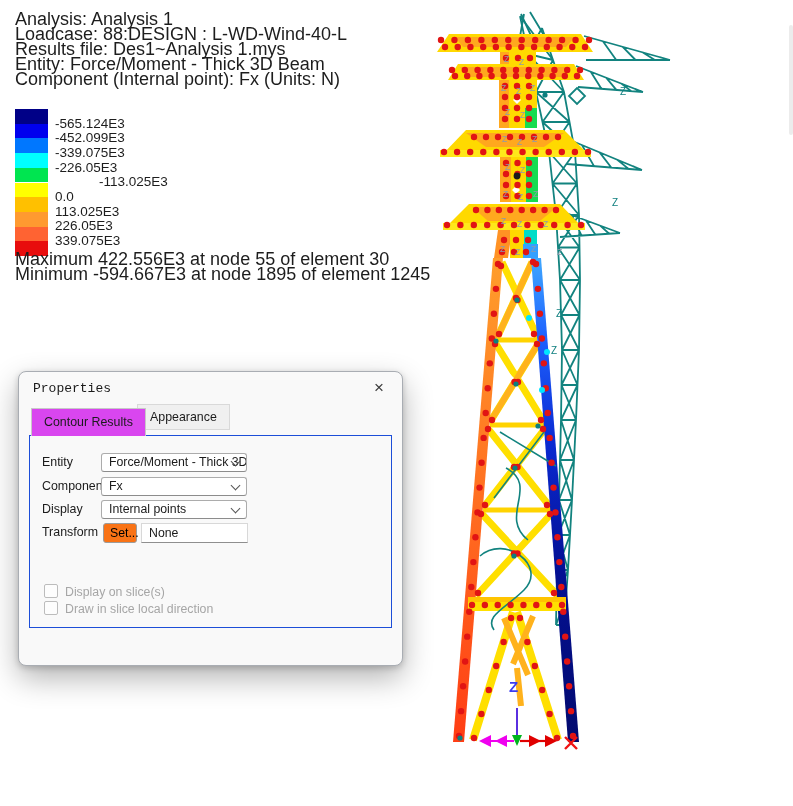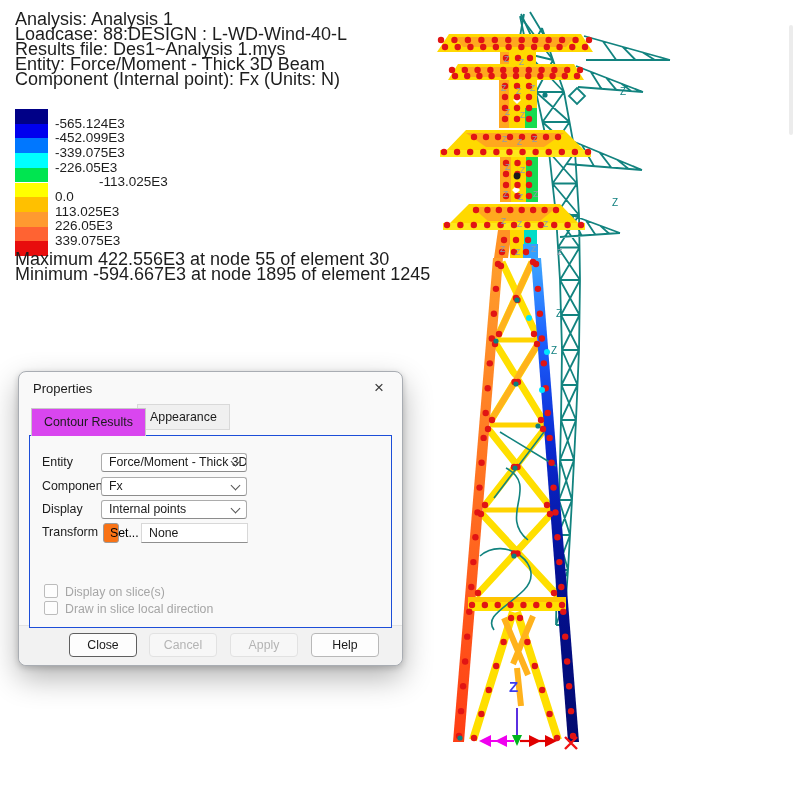--- a/index.html
+++ b/index.html
@@ -13,37 +13,37 @@
   .legend .lv{position:absolute;left:40px;font-size:13.5px;line-height:14px;color:#1d1d1d;white-space:nowrap;}
   .stats{position:absolute;left:15px;top:252px;font-size:18px;line-height:15px;color:#1d1d1d;white-space:nowrap;}
   
   #viewport{position:absolute;left:0;top:0;width:793px;height:806px;}
   .edge-strip{position:absolute;right:0;top:25px;width:4px;height:110px;background:#ececec;border-radius:2px;}
   
   .dialog{position:absolute;left:18px;top:371px;width:383px;height:293px;background:#f9f9f9;
           border:1px solid #a9adb3;border-radius:8px;color:#1b1b1b;font-size:12.5px;
           box-shadow:0 12px 30px rgba(0,0,0,.30),0 2px 6px rgba(0,0,0,.18);}
   .titlebar{position:absolute;left:0;top:0;width:100%;height:32px;border-radius:8px 8px 0 0;}
-  .dlg-title{position:absolute;left:14px;top:9px;font-size:13px;}
+  .dlg-title{position:absolute;left:14px;top:9px;font-size:13px;font-family:Liberation Mono, monospace;}
   .dlg-close{position:absolute;right:12px;top:5px;width:22px;height:22px;text-align:center;
              font-size:17px;line-height:22px;color:#3c3c3c;cursor:pointer;}
   .tab{position:absolute;background:#f0f0f0;border:1px solid #d9d9d9;font-size:12.4px;
        padding:0 12px;white-space:nowrap;}
   .tab.active{top:36px;left:12px;height:27px;line-height:27px;background:#d946ef;
               border-color:#c8c8c8;border-bottom:none;z-index:3;}
   .tab.idle{top:32px;left:118px;height:24px;line-height:24px;z-index:2;}
   .page{position:absolute;left:10px;right:10px;top:63px;height:191px;background:#f9f9f9;
         border:1px solid #1d4ed8;z-index:1;}
   .flabel{position:absolute;left:12px;font-size:12.4px;color:#1b1b1b;}
   .combo{position:absolute;left:71px;width:146px;height:19px;background:#fff;border:1px solid #acacac;
          border-bottom-color:#8c8c8c;border-radius:3px;box-sizing:border-box;
          padding:0 20px 0 7px;line-height:17px;font-size:12.3px;white-space:nowrap;overflow:hidden;}
   .chev{position:absolute;right:7px;top:4px;width:6px;height:6px;border-right:1.5px solid #555;
         border-bottom:1.5px solid #555;transform:rotate(45deg);}
-  .setbtn{position:absolute;left:73px;top:87px;width:16px;height:20px;background:#f97316;
+  .setbtn{position:absolute;left:73px;top:87px;width:34px;height:20px;background:#f97316;
           border:1px solid #9c9c9c;border-radius:3px;box-sizing:border-box;
           font-size:12.3px;text-align:center;line-height:17px;}
   .nonebox{position:absolute;left:111px;top:87px;width:107px;height:20px;background:#fff;
            border:1px solid #d8d8d8;border-bottom-color:#8f8f8f;box-sizing:border-box;
            padding-left:7px;line-height:18px;font-size:12.3px;}
   .cbrow{position:absolute;left:14px;height:15px;}
   .cb{display:inline-block;width:12px;height:12px;border:1px solid #bcbcbc;border-radius:2px;
       background:#fdfdfd;vertical-align:-2px;margin-right:7px;}
   .cbl{color:#a6a6a6;font-size:12.3px;}
   .btnstrip{position:absolute;left:0;right:0;bottom:0;height:39px;background:#f2f2f2;
@@ -450,19 +450,13 @@
     <div class="nonebox">None</div>
 
     <div class="cbrow" style="top:148px">
       <span class="cb"></span><span class="cbl">Display on slice(s)</span>
     </div>
     <div class="cbrow" style="top:165px">
       <span class="cb"></span><span class="cbl">Draw in slice local direction</span>
     </div>
   </div>
 
-  <div class="btnstrip">
-    <div class="btn primary" style="left:50px">Close</div>
-    <div class="btn disabled" style="left:130px">Cancel</div>
-    <div class="btn disabled" style="left:211px">Apply</div>
-    <div class="btn" style="left:292px">Help</div>
-  </div>
 </div>
 
 </body></html>

